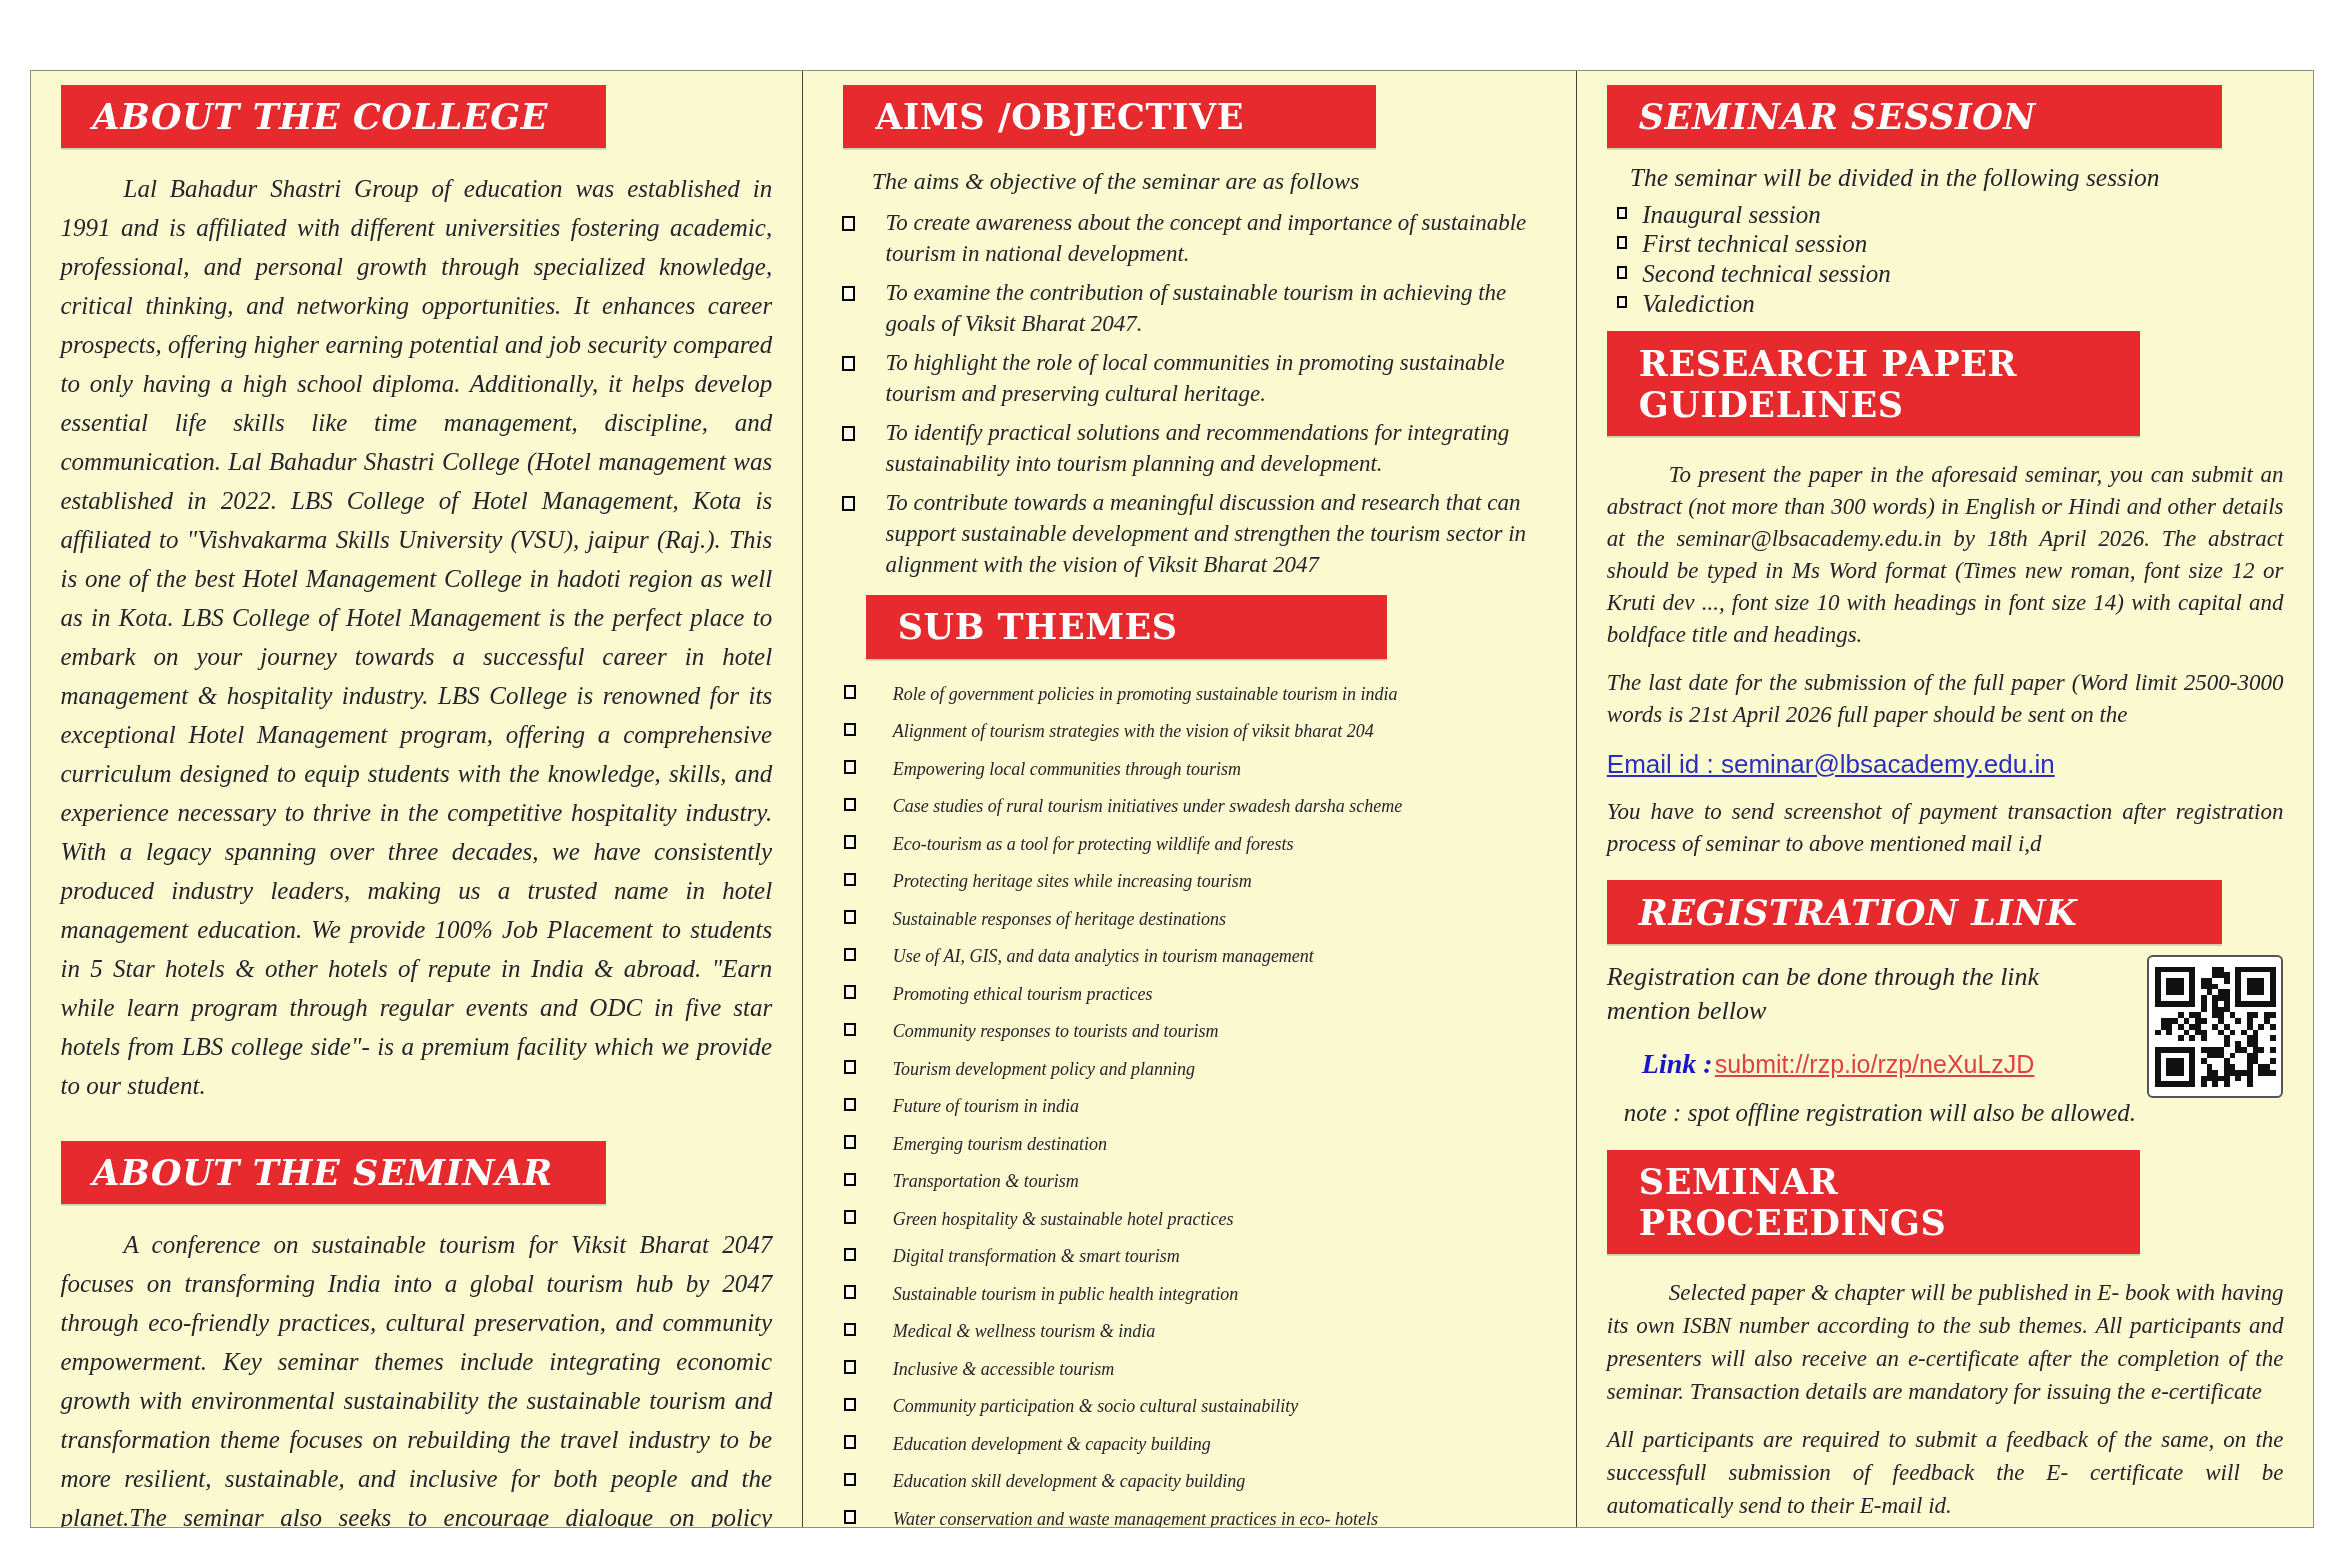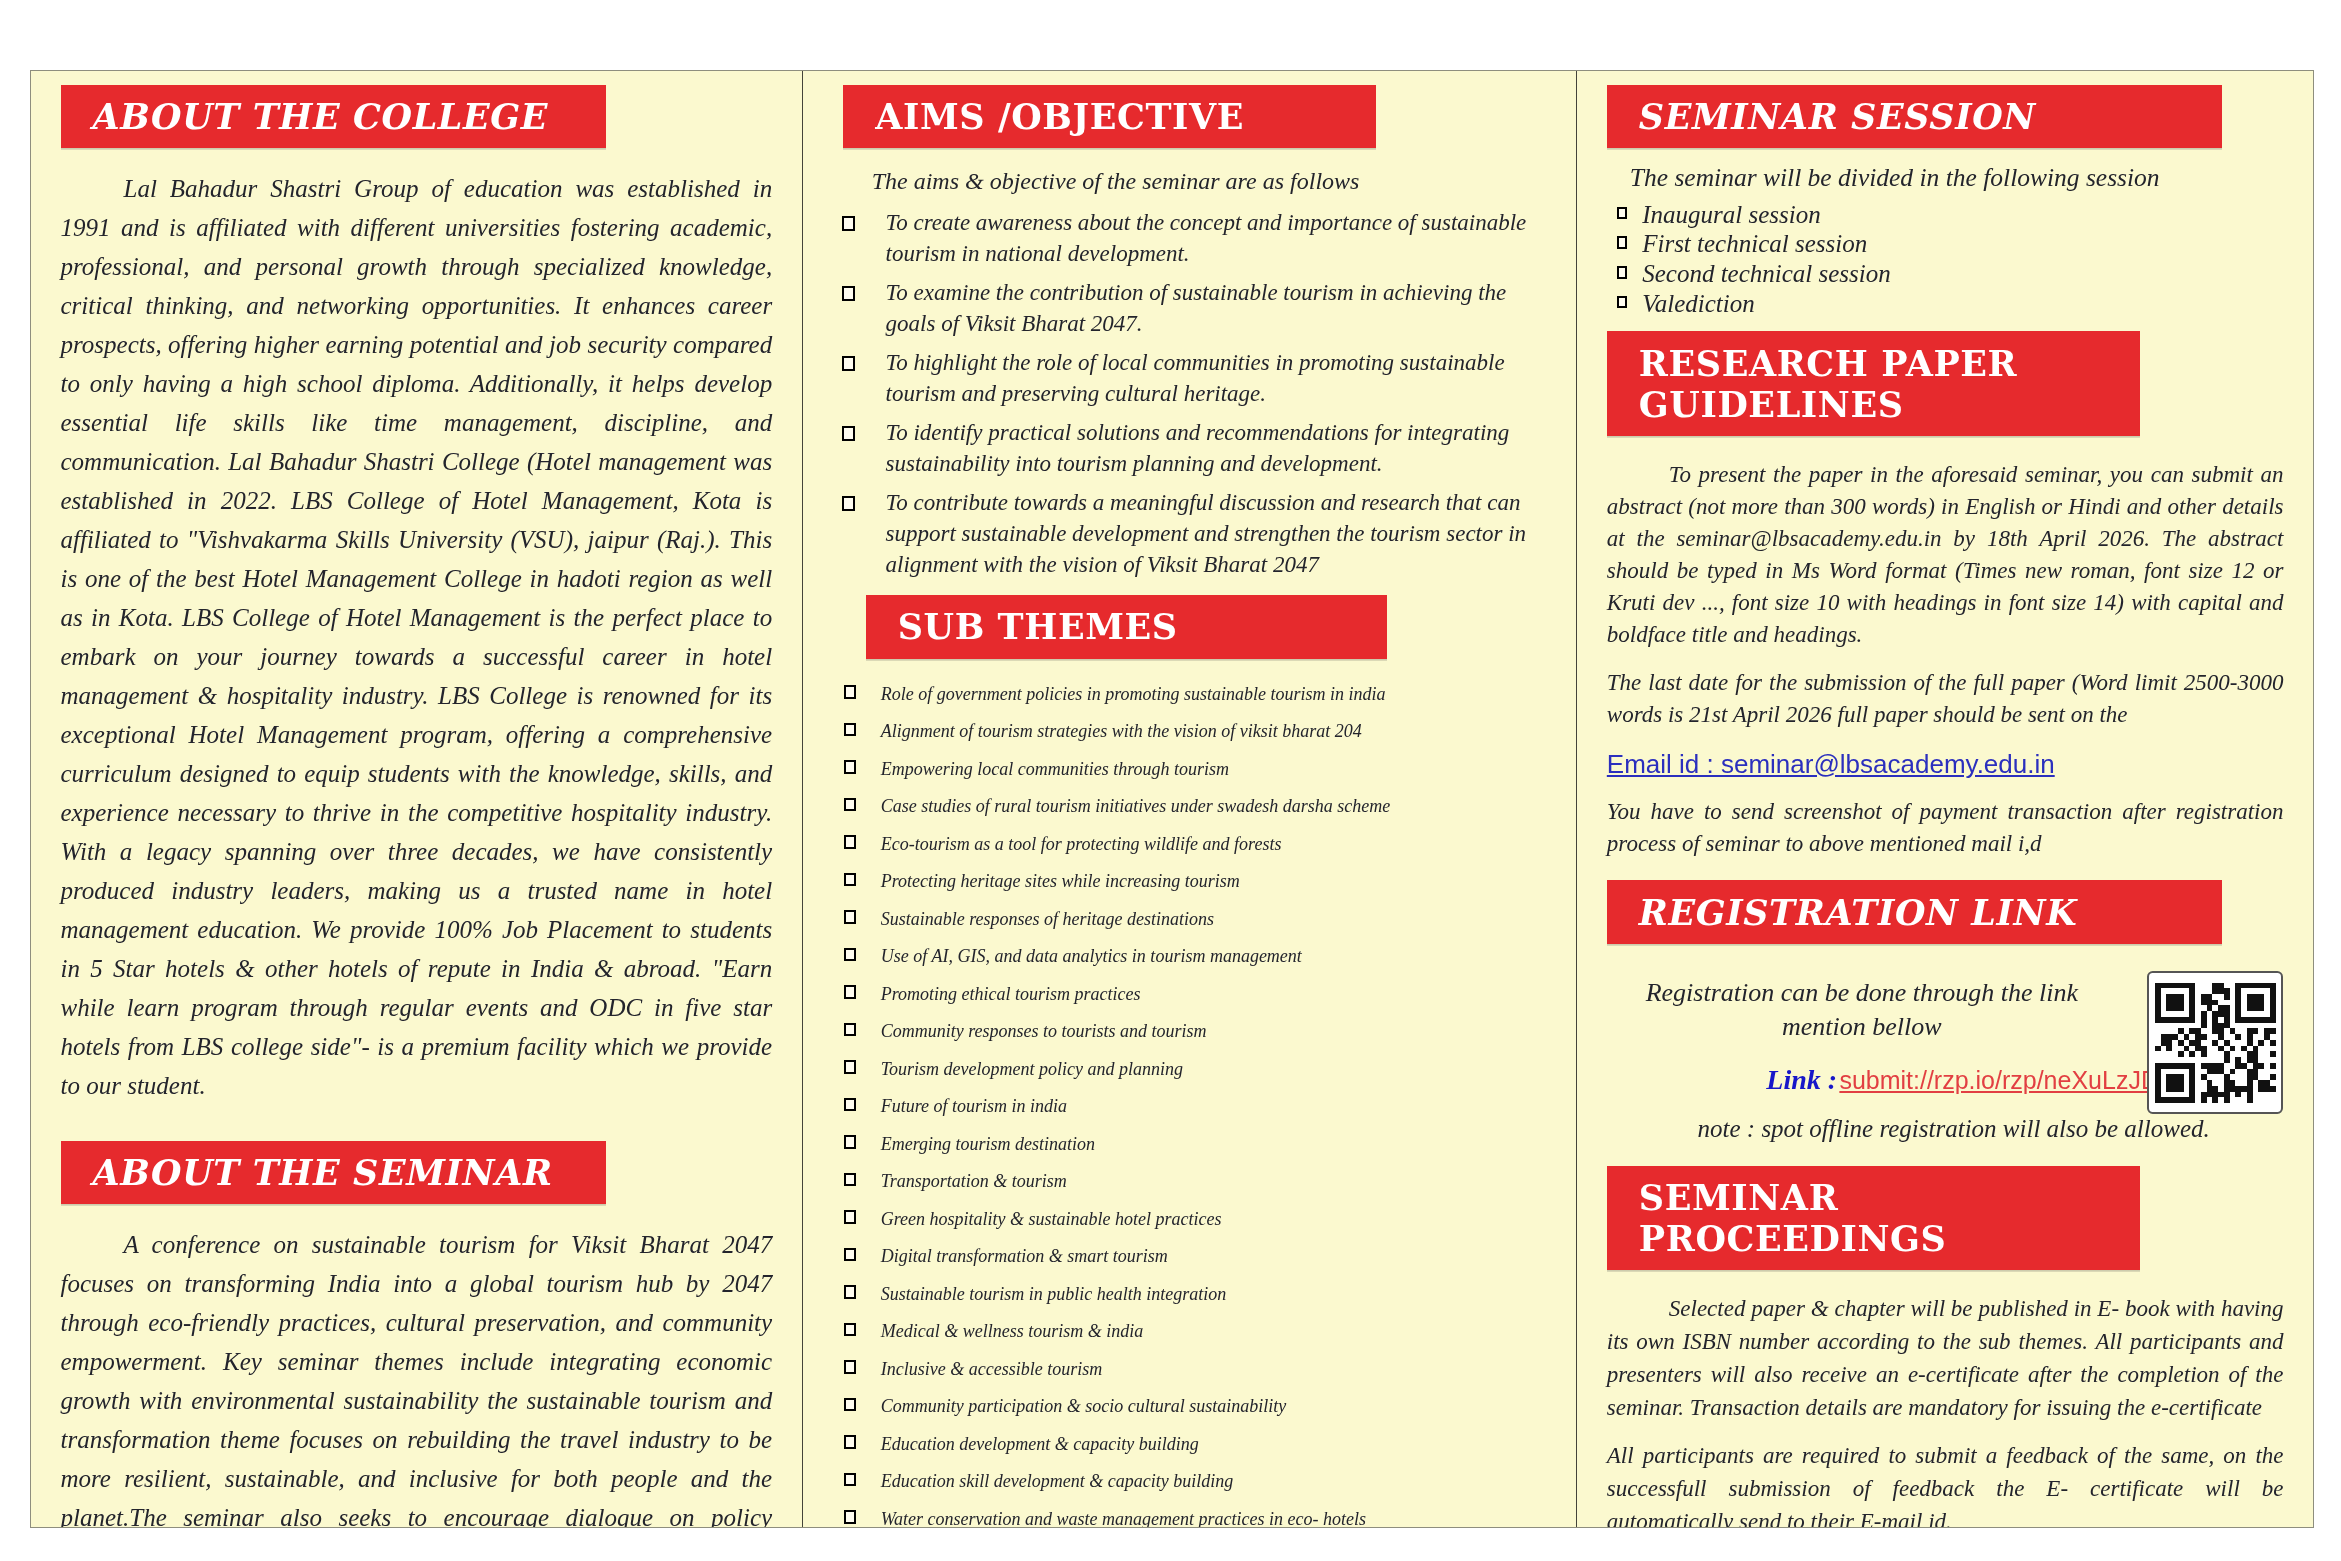--- a/index.html
+++ b/index.html
@@ -40,31 +40,31 @@
   .bar-seminar{margin-top:36px;}
   
   .sq{flex:0 0 auto;display:inline-block;width:7.4px;height:9.6px;border:2.3px solid #000;background:#fffdf0;}
   .li{display:flex;align-items:flex-start;}
   
   .aims-intro{font-style:italic;font-size:24px;line-height:32px;margin:17px 0 10.2px 33px;}
   .aims-list .li{gap:31px;margin:0 0 8px 3.4px;font-style:italic;font-size:23px;line-height:31px;}
   .aims-list .sq{margin-top:8.5px;width:8.5px;height:10.8px;border-width:2.8px;}
   .aims-list .txt{display:block;}
   .sub-list{margin-top:23px;}
-  .sub-list .li{gap:25px;margin:0 0 12.5px 5.7px;font-style:italic;font-size:21.5px;line-height:25px;white-space:nowrap;text-align:right;}
+  .sub-list .li{gap:37px;margin:0 0 12.5px 5.7px;font-style:italic;font-size:21.5px;line-height:25px;white-space:nowrap;text-align:right;}
   .sub-list .sq{margin-top:3.4px;}
   .sub-list .txt.small{font-size:18px;}
   
   .sess-intro{font-style:italic;font-size:25.5px;line-height:32px;margin:13.6px 0 6.8px 23px;}
   .sess-list .li{gap:15px;margin:0 0 1.7px 10.2px;font-style:italic;font-size:25px;line-height:28px;}
   .sess-list .sq{margin-top:6.2px;width:6.2px;height:8.5px;}
   .guide{font-style:italic;font-size:23px;line-height:32px;text-align:justify;text-indent:62px;margin-top:23px;}
   .guide2{font-style:italic;font-size:23px;line-height:32px;text-align:justify;margin-top:16px;}
   .email{font-family:"Liberation Sans",sans-serif;font-size:26px;color:var(--blue);text-decoration:underline;margin-top:18px;display:inline-block;}
-  .reg-wrap{position:relative;margin-top:32px;min-height:173px;text-align:center;}
+  .reg-wrap{position:relative;margin-top:16px;min-height:173px;}
   .reg-intro{font-style:italic;font-size:26px;line-height:34px;width:510px;}
   .link-line{margin:20.4px 0 0 35px;}
   .link-label{color:#1717c9;font-style:italic;font-weight:bold;font-size:28px;font-family:"Liberation Serif",serif;}
   .link-url{color:var(--linkred);font-family:"Liberation Sans",sans-serif;font-size:25px;}
   .reg-note{font-style:italic;font-size:25px;line-height:29.5px;margin:18px 0 0 17px;}
   .qr{position:absolute;right:0px;top:-4.5px;width:136px;height:143px;background:#ffffff;border:2.3px solid #555;border-radius:5.7px;padding:5.7px;box-sizing:border-box;}
   .qr svg{width:100%;height:100%;}
   .proc1{font-style:italic;font-size:23px;line-height:33px;text-align:justify;text-indent:62px;margin-top:21.5px;}
   .proc2{font-style:italic;font-size:23px;line-height:33px;text-align:justify;margin-top:14.7px;}
 </style>

